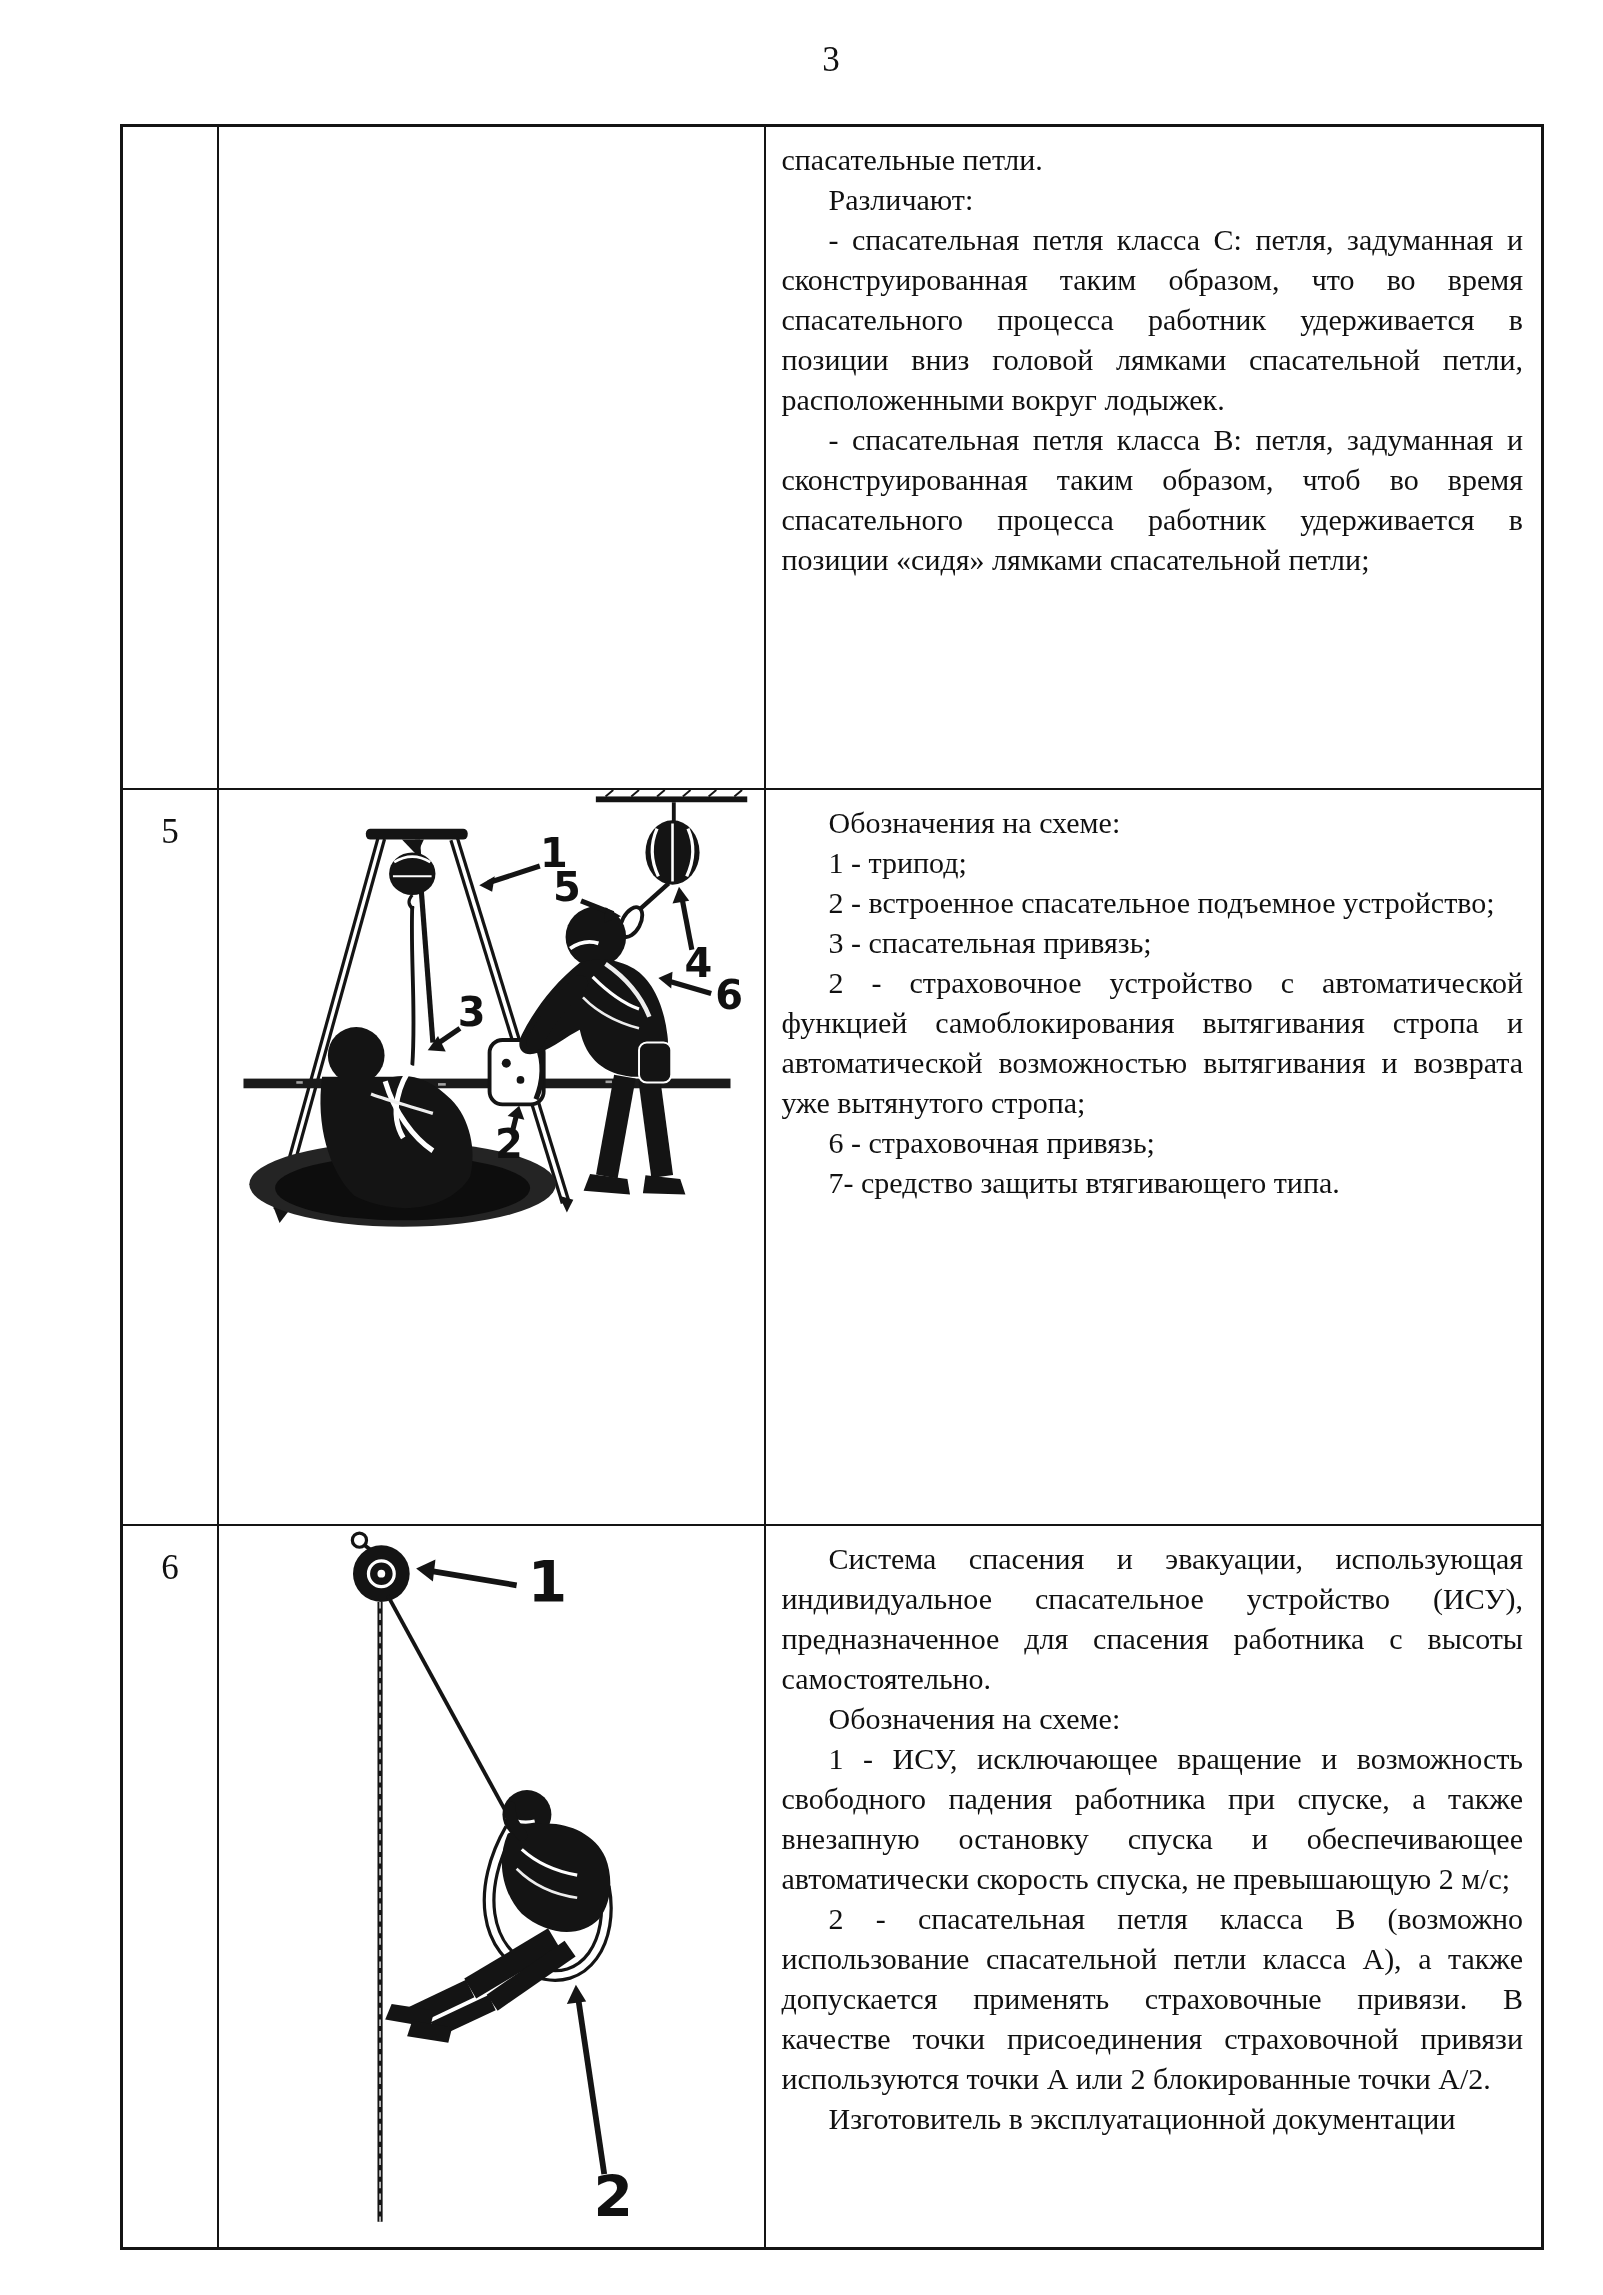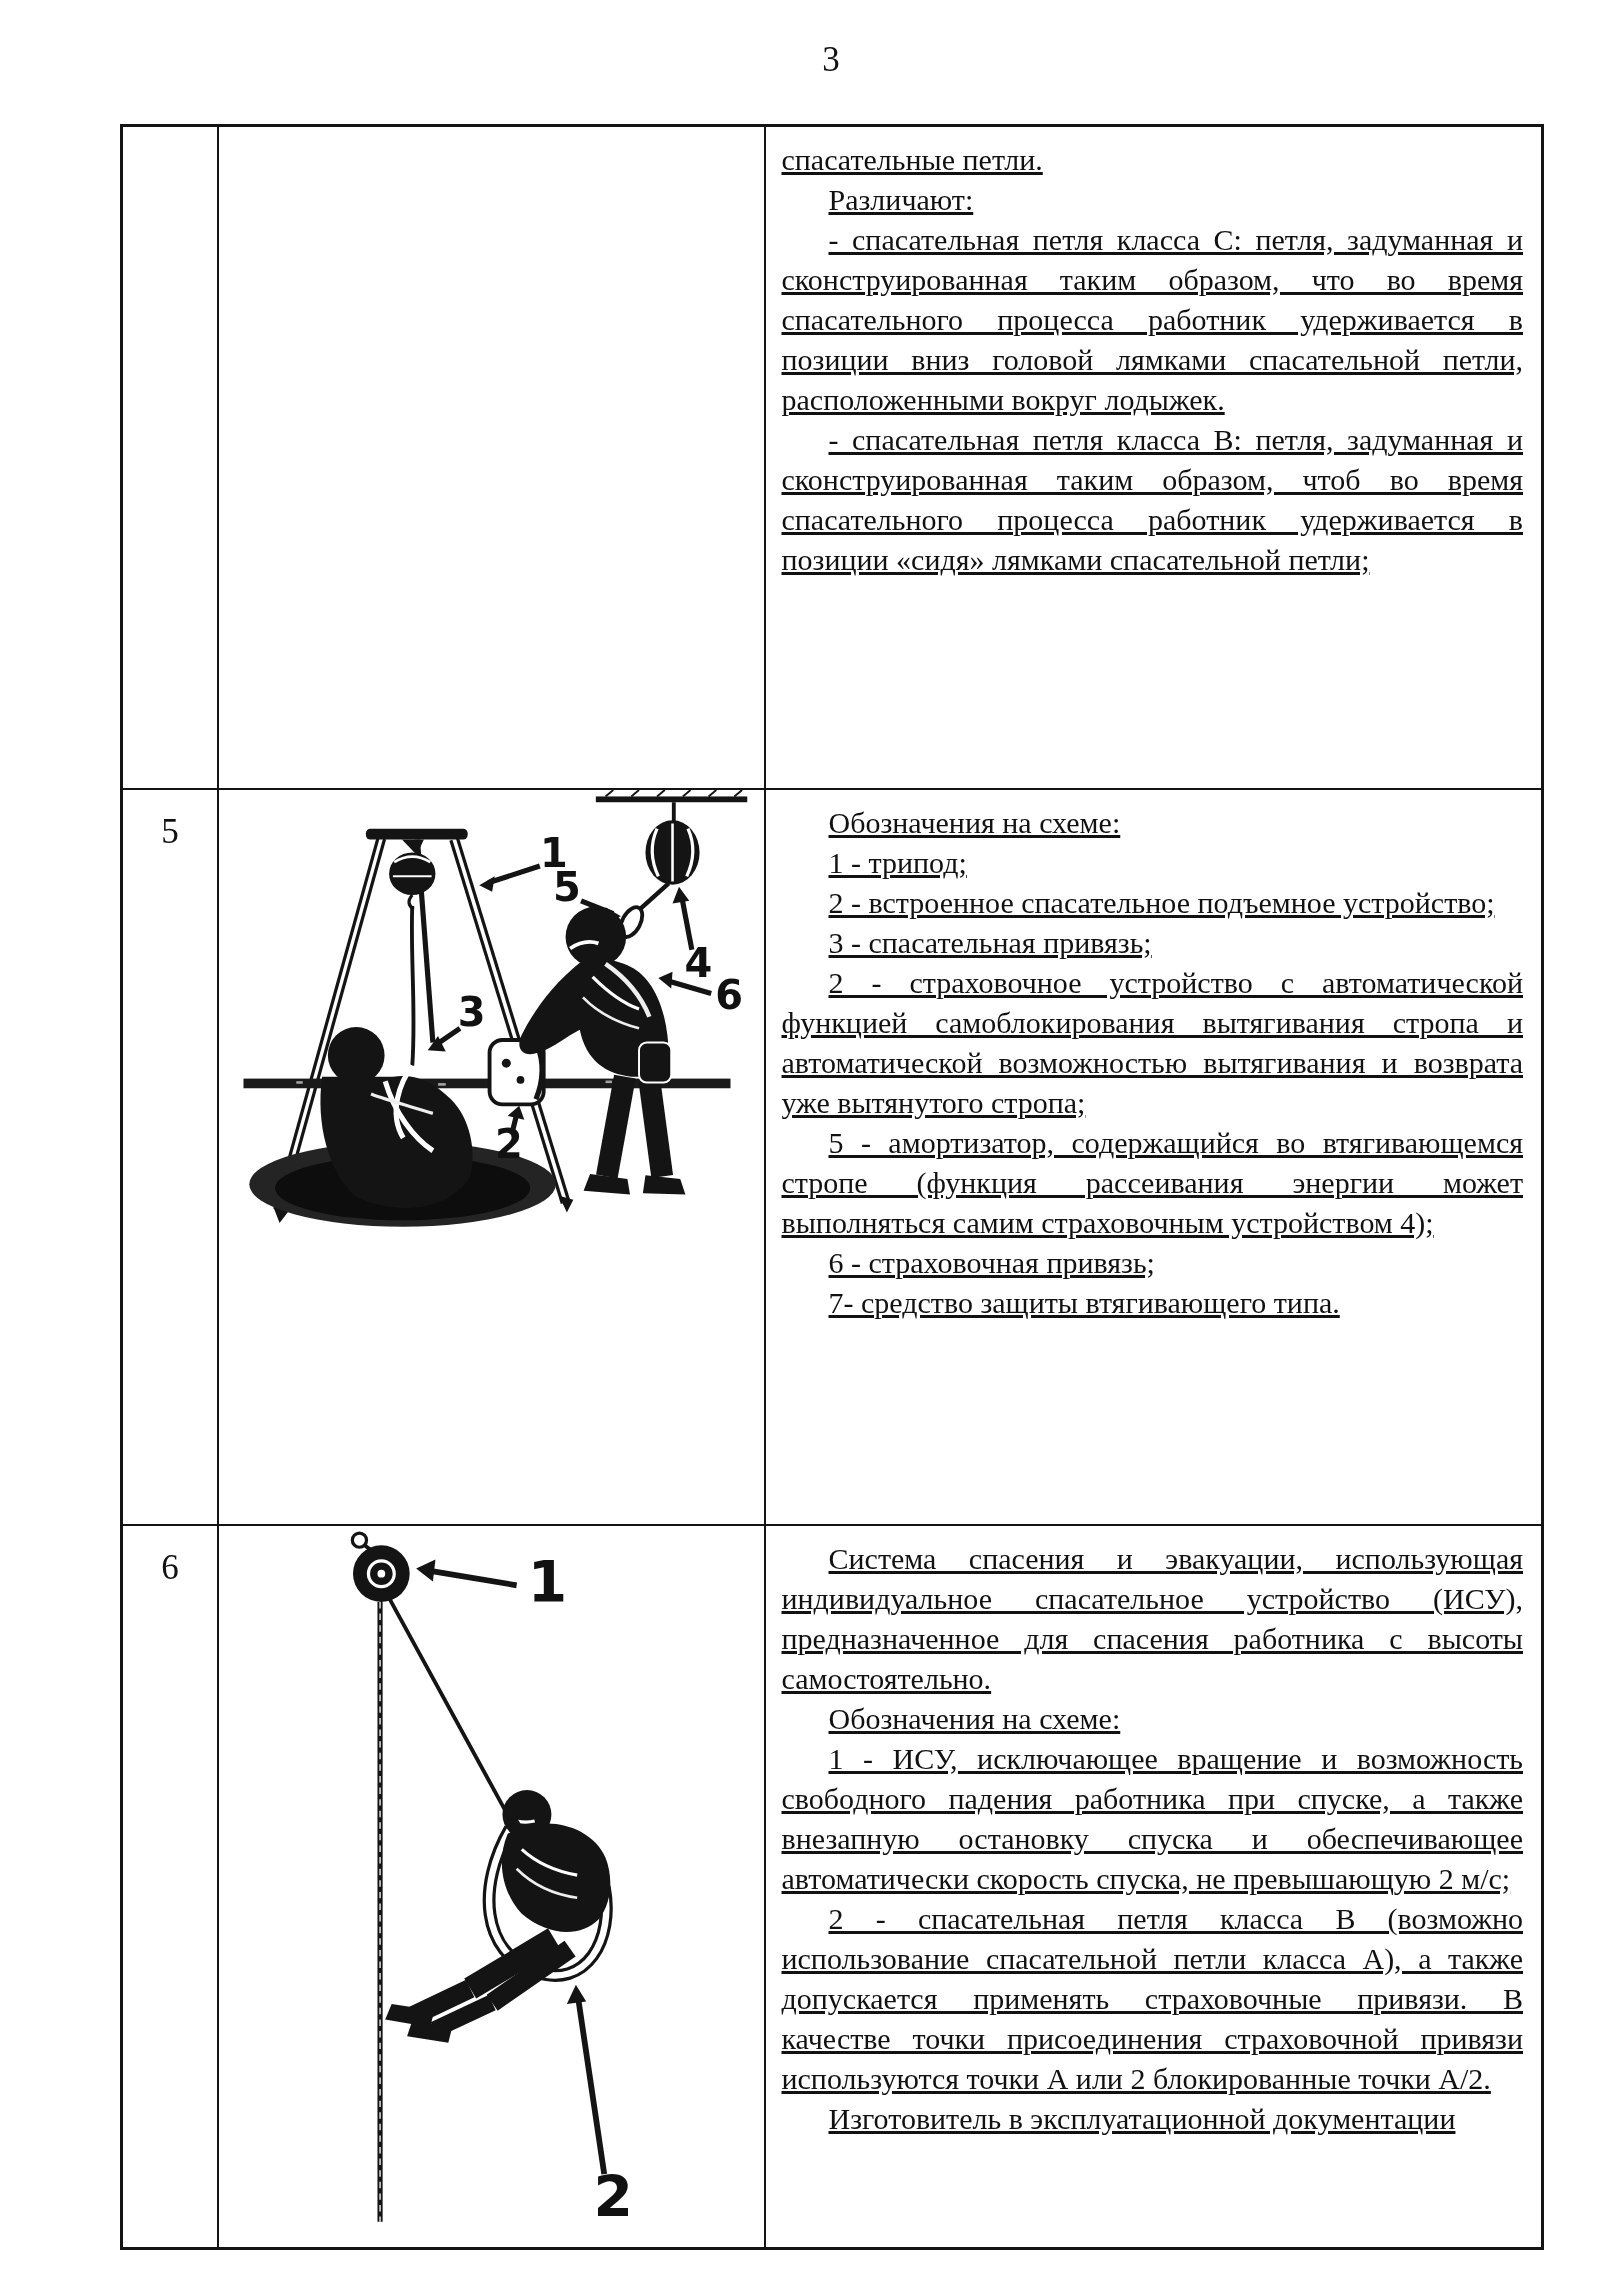--- a/index.html
+++ b/index.html
@@ -11,21 +11,21 @@
     display:grid;
     grid-template-columns:96px 547px 775px;
     grid-template-rows:663px 736px 721px;
     border:3.9px solid #141414;
   }
   .cell{border-right:2.6px solid #141414;border-bottom:2.6px solid #141414;overflow:hidden;position:relative;}
   .cell.last-col{border-right:none;}
   .cell.last-row{border-bottom:none;}
   .num-cell{text-align:center;padding-top:22px;font-size:35px;}
   .text-cell{padding:13px 18px 0 15.5px;font-size:30px;line-height:40px;text-align:justify;}
-  .text-cell p{margin:0;text-indent:47px;text-decoration:underline;}
+  .text-cell p{margin:0;text-indent:47px;}
   .text-cell p.no-indent{text-indent:0;}
   .img-cell{display:flex;align-items:flex-start;justify-content:center;}
   .img-cell svg{display:block;width:100%;height:auto;}
   .fig-label{font-family:"DejaVu Sans",sans-serif;font-weight:bold;fill:#111;}
 </style>
 </head>
 <body>
 
 <div class="page">
 
@@ -164,21 +164,20 @@
           <polygon points="466,490 448,506 474,512" fill="#141414"></polygon>
         </g>
       </svg>
     </div>
     <div class="cell last-col text-cell">
       <p>Обозначения на схеме:</p>
       <p>1 - трипод;</p>
       <p>2 - встроенное спасательное подъемное устройство;</p>
       <p>3 - спасательная привязь;</p>
       <p>2 - страховочное устройство с автоматической функцией самоблокирования вытягивания стропа и автоматической возможностью вытягивания и возврата уже вытянутого стропа;</p>
-      <p>5 - амортизатор, содержащийся во втягивающемся стропе (функция рассеивания энергии может выполняться самим страховочным устройством 4);</p>
       <p>6 - страховочная привязь;</p>
       <p>7- средство защиты втягивающего типа.</p>
     </div>
 
     <div class="cell num-cell last-row">6</div>
     <div class="cell img-cell last-row">
       <svg viewBox="0 0 846 1110" xmlns="http://www.w3.org/2000/svg">
 
         <g>
           <circle cx="218" cy="22" r="11" fill="none" stroke="#141414" stroke-width="5"></circle>

